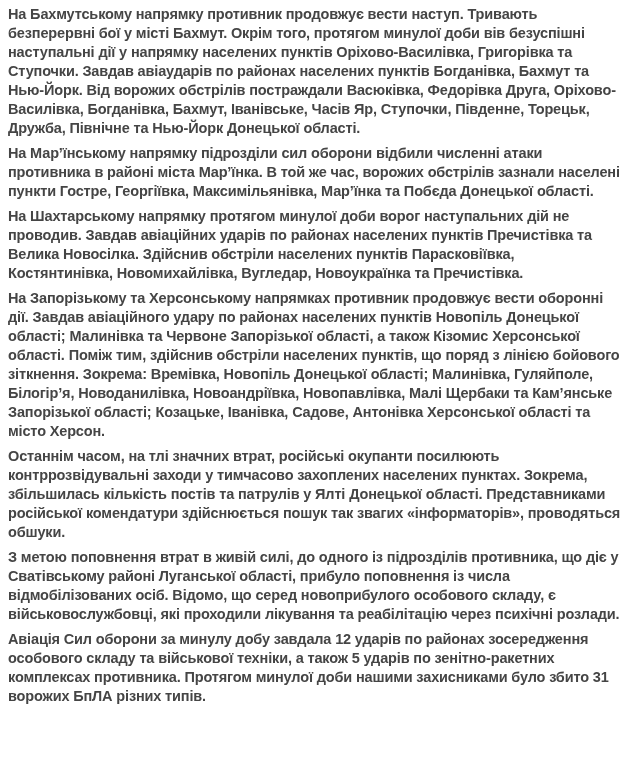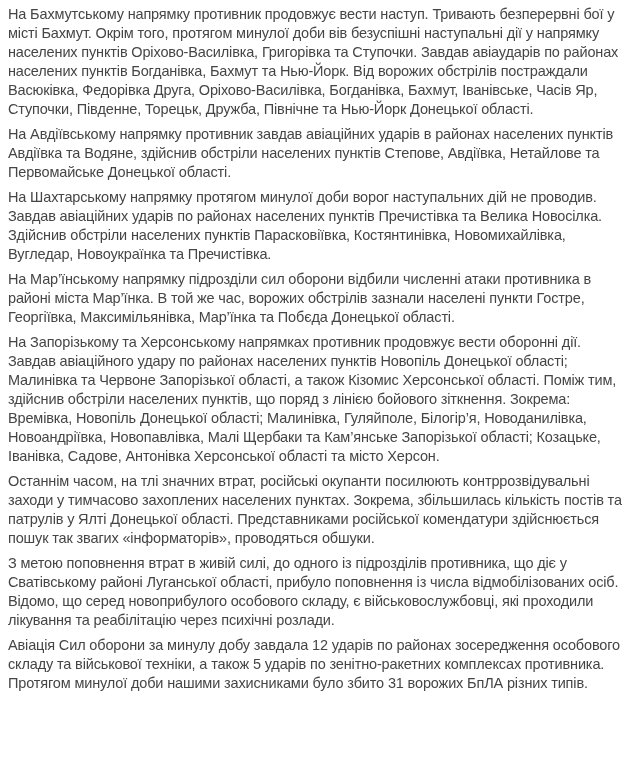--- a/index.html
+++ b/index.html
@@ -20,27 +20,27 @@
     font-size: 14.5px;
     line-height: 19px;
     letter-spacing: -0.15px;
     color: #454545;
     background: #ffffff;
   }
   .report p {
     margin: 0 0 6px 0;
     white-space: pre-wrap; 
     text-align: left;
+    font-weight: bold;
   }
 </style>
 </head>
 <body>
 
 <div class="report">
   <p>На Бахмутському напрямку противник продовжує вести наступ. Тривають безперервні бої у місті Бахмут. Окрім того, протягом минулої доби вів безуспішні наступальні дії у напрямку населених пунктів Оріхово-Василівка, Григорівка та Ступочки. Завдав авіаударів по районах населених пунктів Богданівка, Бахмут та Нью-Йорк. Від ворожих обстрілів постраждали Васюківка, Федорівка Друга, Оріхово-Василівка, Богданівка, Бахмут, Іванівське, Часів Яр, Ступочки, Південне, Торецьк, Дружба, Північне та Нью-Йорк Донецької області.</p>
-  <p>На Авдіївському напрямку противник завдав авіаційних ударів в районах населених пунктів Авдіївка та Водяне, здійснив обстріли населених пунктів Степове, Авдіївка, Нетайлове та Первомайське Донецької області.</p>
+  <p>На Мар’їнському напрямку підрозділи сил оборони відбили численні атаки противника в районі міста Мар’їнка. В той же час, ворожих обстрілів зазнали населені пункти Гостре, Георгіївка, Максимільянівка, Мар’їнка та Побєда Донецької області.</p>
   <p>На Шахтарському напрямку протягом минулої доби ворог наступальних дій не проводив. Завдав авіаційних ударів по районах населених пунктів Пречистівка та Велика Новосілка. Здійснив обстріли населених пунктів Парасковіївка, Костянтинівка, Новомихайлівка, Вугледар, Новоукраїнка та Пречистівка.</p>
-  <p>На Мар’їнському напрямку підрозділи сил оборони відбили численні атаки противника в районі міста Мар’їнка. В той же час, ворожих обстрілів зазнали населені пункти Гостре, Георгіївка, Максимільянівка, Мар’їнка та Побєда Донецької області.</p>
   <p>На Запорізькому та Херсонському напрямках противник продовжує вести оборонні дії. Завдав авіаційного удару по районах населених пунктів Новопіль Донецької області; Малинівка та Червоне Запорізької області, а також Кізомис Херсонської області. Поміж тим, здійснив обстріли населених пунктів, що поряд з лінією бойового зіткнення. Зокрема: Времівка, Новопіль Донецької області; Малинівка, Гуляйполе, Білогір’я, Новоданилівка, Новоандріївка, Новопавлівка, Малі Щербаки та Кам’янське Запорізької області; Козацьке, Іванівка, Садове, Антонівка Херсонської області та місто Херсон.</p>
   <p>Останнім часом, на тлі значних втрат, російські окупанти посилюють контррозвідувальні заходи у тимчасово захоплених населених пунктах. Зокрема, збільшилась кількість постів та патрулів у Ялті Донецької області. Представниками російської комендатури здійснюється пошук так звагих «інформаторів», проводяться обшуки.</p>
   <p>З метою поповнення втрат в живій силі, до одного із підрозділів противника, що діє у Сватівському районі Луганської області, прибуло поповнення із числа відмобілізованих осіб. Відомо, що серед новоприбулого особового складу, є військовослужбовці, які проходили лікування та реабілітацію через психічні розлади.</p>
   <p>Авіація Сил оборони за минулу добу завдала 12 ударів по районах зосередження особового складу та військової техніки, а також 5 ударів по зенітно-ракетних комплексах противника. Протягом минулої доби нашими захисниками було збито 31 ворожих БпЛА різних типів.</p>
 </div>
 
 </body></html>

